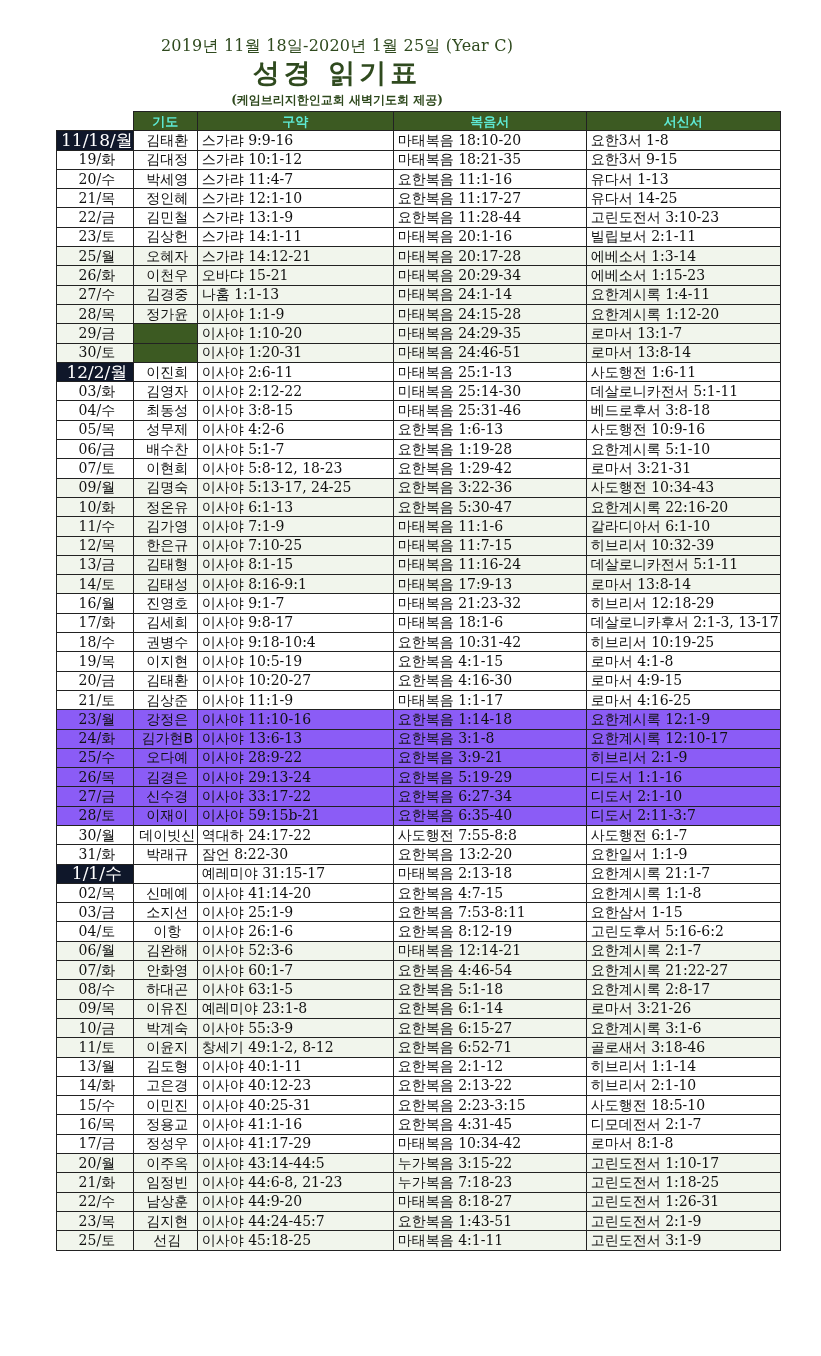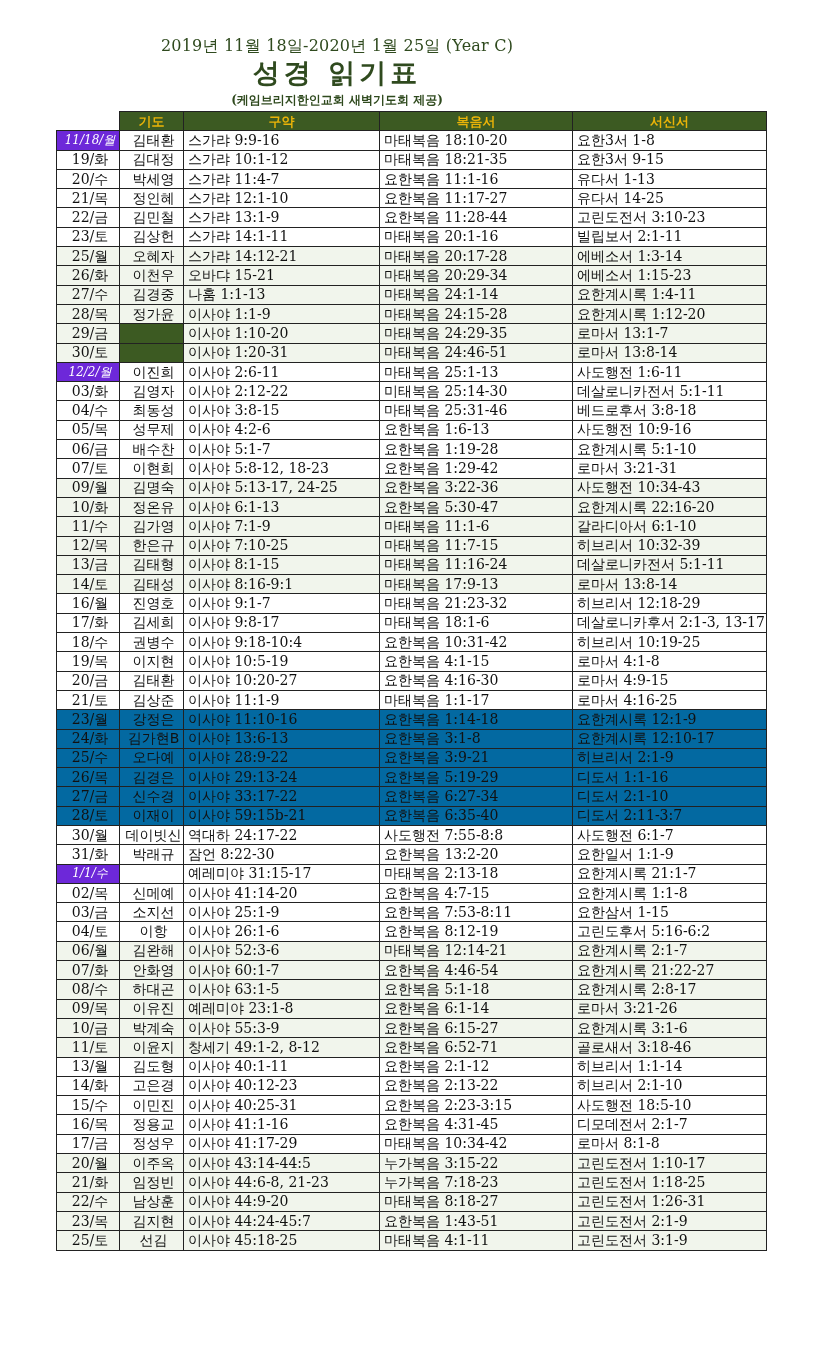--- a/index.html
+++ b/index.html
@@ -3,28 +3,28 @@
 <meta charset="utf-8">
 <style>
   html, body { margin: 0; padding: 0; background: #ffffff; }
   body { width: 821px; height: 1356px; position: relative; font-family: "DejaVu Serif", "Liberation Serif", serif; color: #111; overflow: hidden; }
   .title-block { position: absolute; left: 0; top: 36px; width: 674px; text-align: center; color: #2f4a1e; }
   .subtitle-line { font-size: 16px; line-height: 20px; letter-spacing: 0.2px; }
   .main-title { font-size: 27px; line-height: 34px; font-weight: bold; letter-spacing: 4px; margin-top: 0px; }
   .provider { font-size: 12px; line-height: 18px; font-weight: bold; margin-top: 1px; }
   table.sched { position: absolute; left: 56px; top: 111px; border-collapse: collapse; table-layout: fixed; }
   table.sched th, table.sched td { height: 18.3px; padding: 0 0 0 4px; border: 1px solid #222; font-size: 14px; line-height: 17px; white-space: nowrap; overflow: hidden; }
-  table.sched th { background: #3c5a22; color: #eab308; text-align: center; font-weight: bold; font-size: 13px; font-family: "DejaVu Sans", "Liberation Sans", sans-serif; padding: 0; }
+  table.sched th { background: #3c5a22; color: #5eead4; text-align: center; font-weight: bold; font-size: 13px; font-family: "DejaVu Sans", "Liberation Sans", sans-serif; padding: 0; }
   table.sched th.blank { background: #ffffff; border: none; border-bottom: 1px solid #222; }
   td.date { text-align: center; padding: 0; }
   td.pray { text-align: center; padding: 0; font-family: "DejaVu Sans", "Liberation Sans", sans-serif; font-size: 13px; }
-  td.date.hl { background: #6d28d9; color: #fff; font-size: 12px; font-style: italic; }
+  td.date.hl { background: #0f172a; color: #fff; font-size: 17px; }
   td.pray.dark { background: #3c5a22; }
   tr.tint td { background: #f1f5ec; }
-  tr.green td { background: #0369a1; }
+  tr.green td { background: #8b5cf6; }
   tr.tint td.date.hl, tr.green td.date.hl, tr.tint td.pray.dark { background: #3c5a22; }
   .small { font-size: 12px; }
 </style>
 </head>
 <body>
 
 <div class="title-block">
   <div class="subtitle-line">2019년 11월 18일-2020년 1월 25일 (Year C)</div>
   <div class="main-title">성경 읽기표</div>
   <div class="provider">(케임브리지한인교회 새벽기도회 제공)</div>

